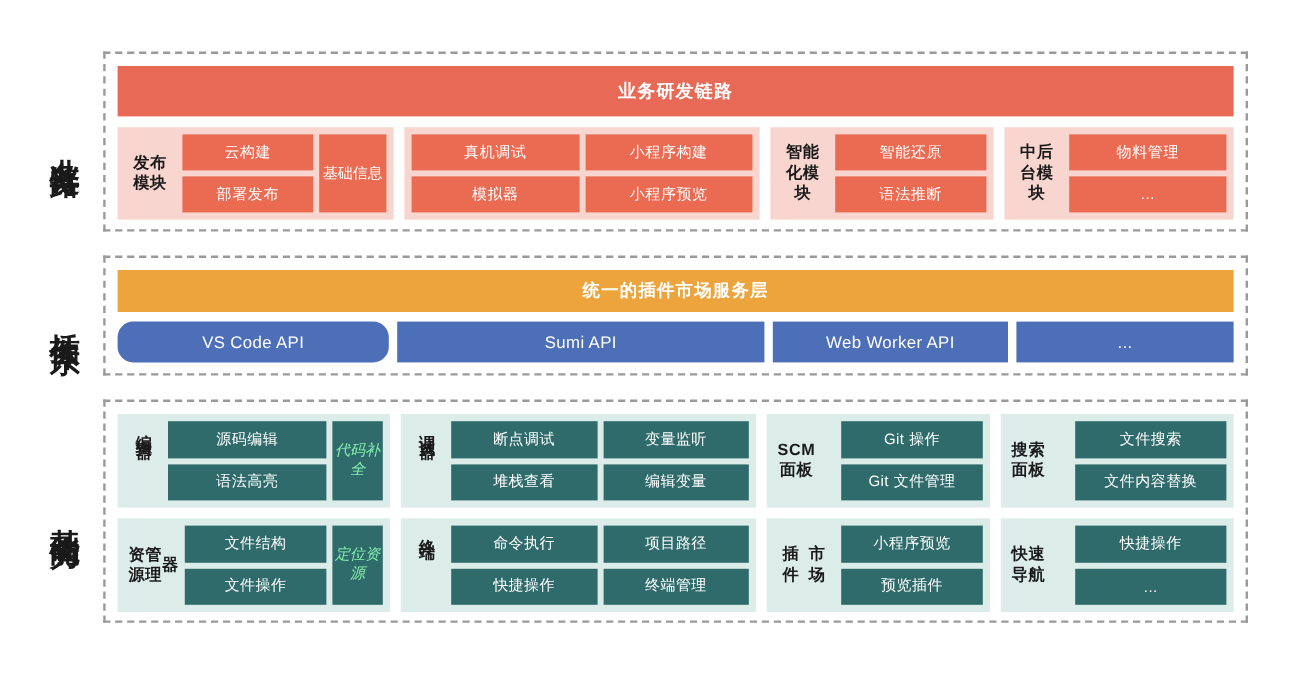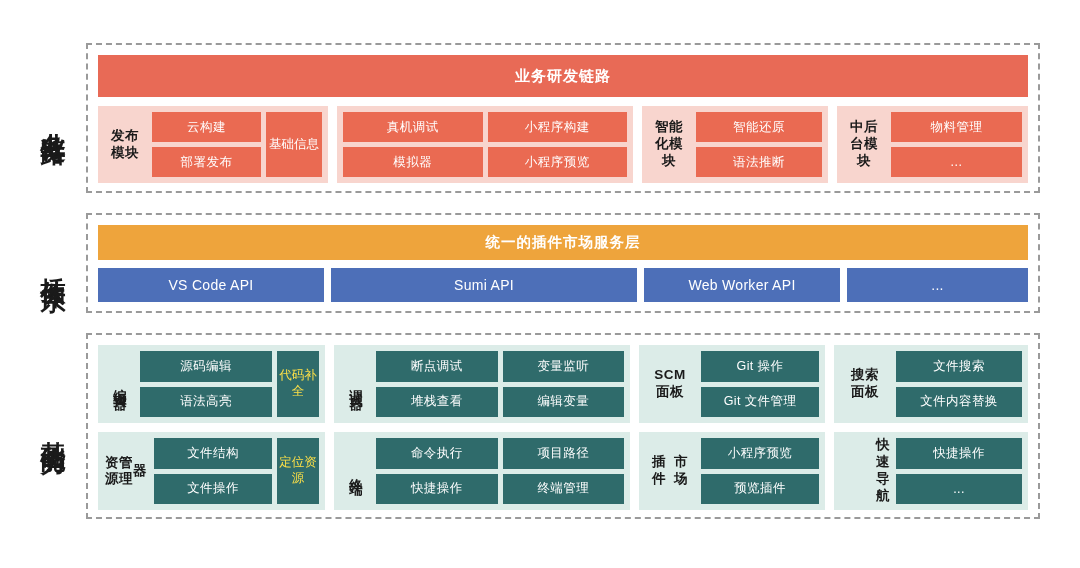--- a/index.html
+++ b/index.html
@@ -114,21 +114,21 @@
     letter-spacing: 1px;
   }
   .api-row { display: flex; gap: 7px; margin-top: 8px; height: 34px; }
   .api {
     background: #4d6fb8;
     color: #ffffff;
     font-size: 14px;
     display: flex; align-items: center; justify-content: center;
     letter-spacing: 0.3px;
   }
-  .api.a1 { flex: 0 0 226px; }
+  .api.a1 { flex: 0 0 226px; border-radius: 13px; }
   .api.a2 { flex: 0 0 306px; }
   .api.a3 { flex: 0 0 196px; }
   .api.a4 { flex: 1 1 auto; }
 
   
   .cap-row { display: flex; gap: 9px; height: 78px; }
   .cap-row + .cap-row { margin-top: 9px; }
   .capbox {
     background: #dcece8;
     display: flex;
@@ -137,21 +137,21 @@
   }
   .capbox.c1 { flex: 0 0 227px; }
   .capbox.c2 { flex: 0 0 296px; }
   .capbox.c3 { flex: 0 0 186px; }
   .capbox.c4 { flex: 1 1 auto; }
 
   .cap-title {
     color: #1a1a1a;
     font-size: 13.5px;
     font-weight: 700;
-    display: flex; align-items: center; justify-content: center;
+    display: flex; align-items: center; 
     text-align: center;
     line-height: 1.25;
     flex: 0 0 auto;
     letter-spacing: 0.5px;
     padding: 0 3px;
   }
   .cap-title.t-vert  { width: 30px; writing-mode: vertical-rl; text-orientation: upright; letter-spacing: 4px; }
   .cap-title.t-two   { width: 50px; }
   .cap-title.t-three { width: 44px; }
   .cap-grid { flex: 1 1 auto; display: flex; flex-direction: column; gap: 5px; }
@@ -160,26 +160,27 @@
     background: #2f6b6b;
     color: #ffffff;
     font-size: 12.5px;
     display: flex; align-items: center; justify-content: center;
     flex: 1 1 0;
     text-align: center;
     letter-spacing: 0.4px;
   }
   .tside {
     background: #2f6b6b;
-    color: #fde047;
+    color: #86efac;
     font-size: 12.5px;
     display: flex; align-items: center; justify-content: center;
     text-align: center;
     line-height: 1.25;
     flex: 0 0 42px;
+    font-style: italic;
   }
   .cap-body { flex: 1 1 auto; display: flex; gap: 5px; }
 </style>
 </head>
 <body>
 
 <div class="canvas">
 
   <div class="vlabel" id="vl-1">业务链路</div>
   <div class="vlabel" id="vl-2">插件体系</div>
@@ -395,21 +396,21 @@
                 </div>
               <div class="cap-grid-row">
                   <div class="tchip">预览插件</div>
                 </div>
             </div>
           </div>
         </div>
 
         <div class="capbox c4">
           <div class="cap-title t-two">
-            <span style="display:flex;flex-direction:column;align-items:center;margin-left:36px;">
+            <span style="display:flex;flex-direction:column;align-items:center;">
               <span>快速</span>
               <span>导航</span>
             </span>
           </div>
           <div class="cap-body">
             <div class="cap-grid">
               <div class="cap-grid-row">
                   <div class="tchip">快捷操作</div>
                 </div>
               <div class="cap-grid-row">

